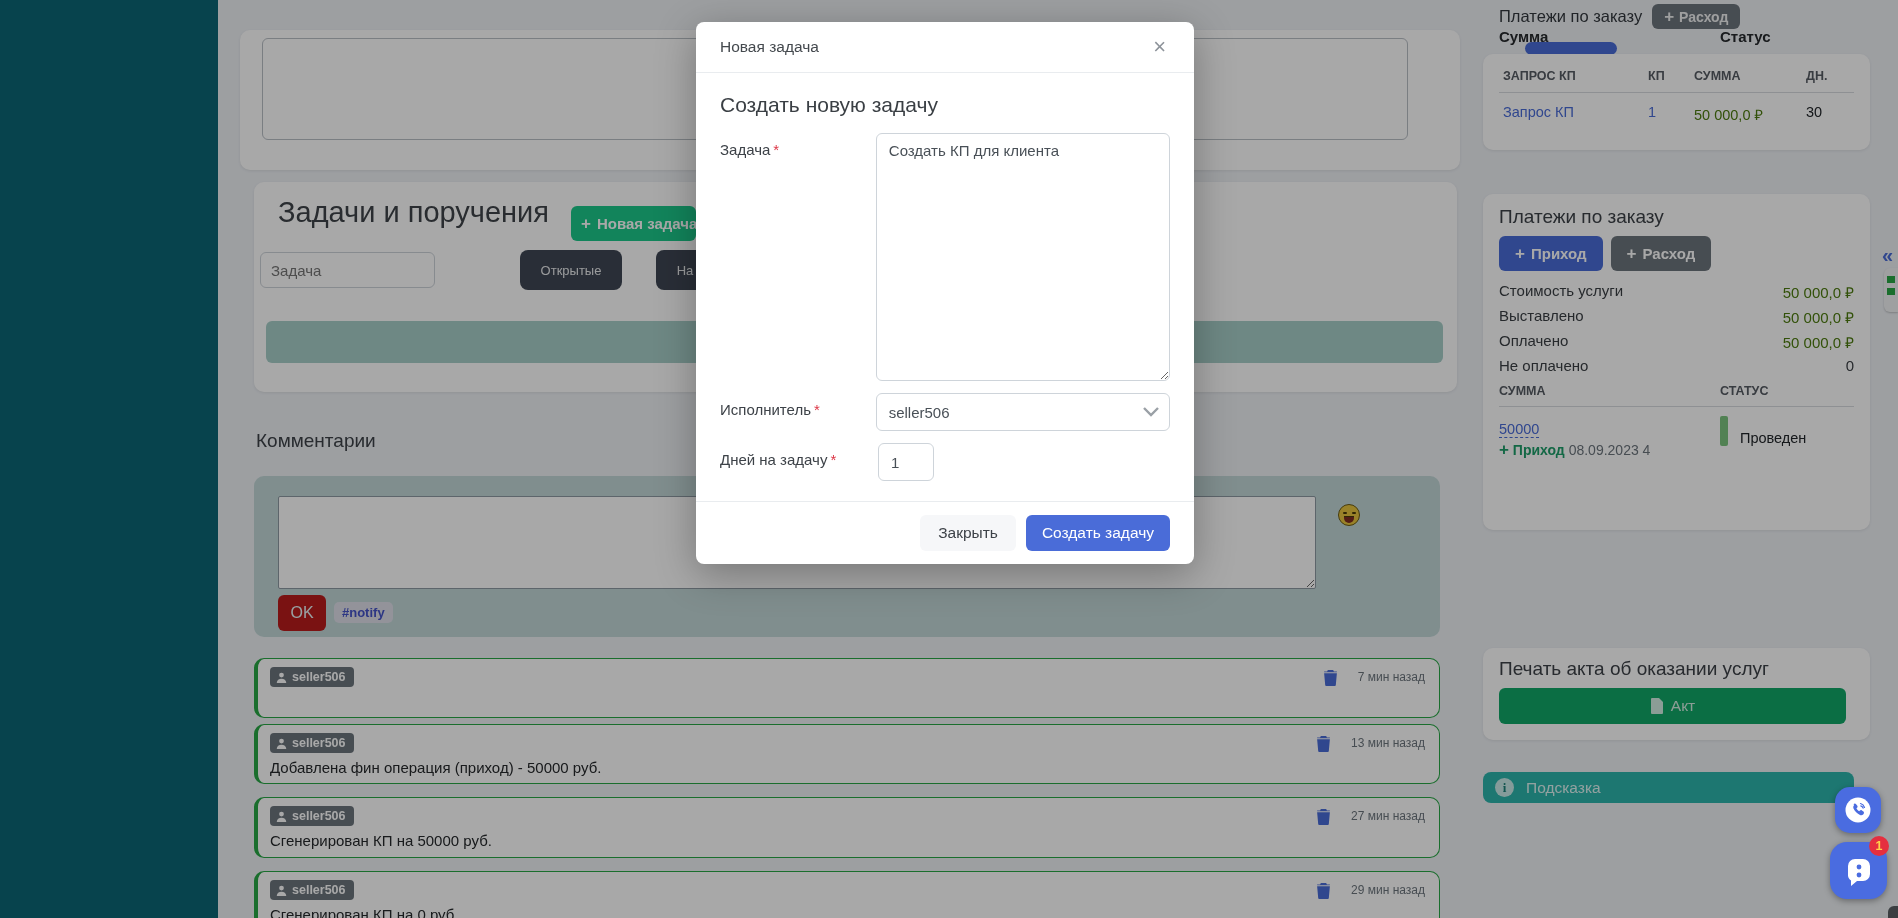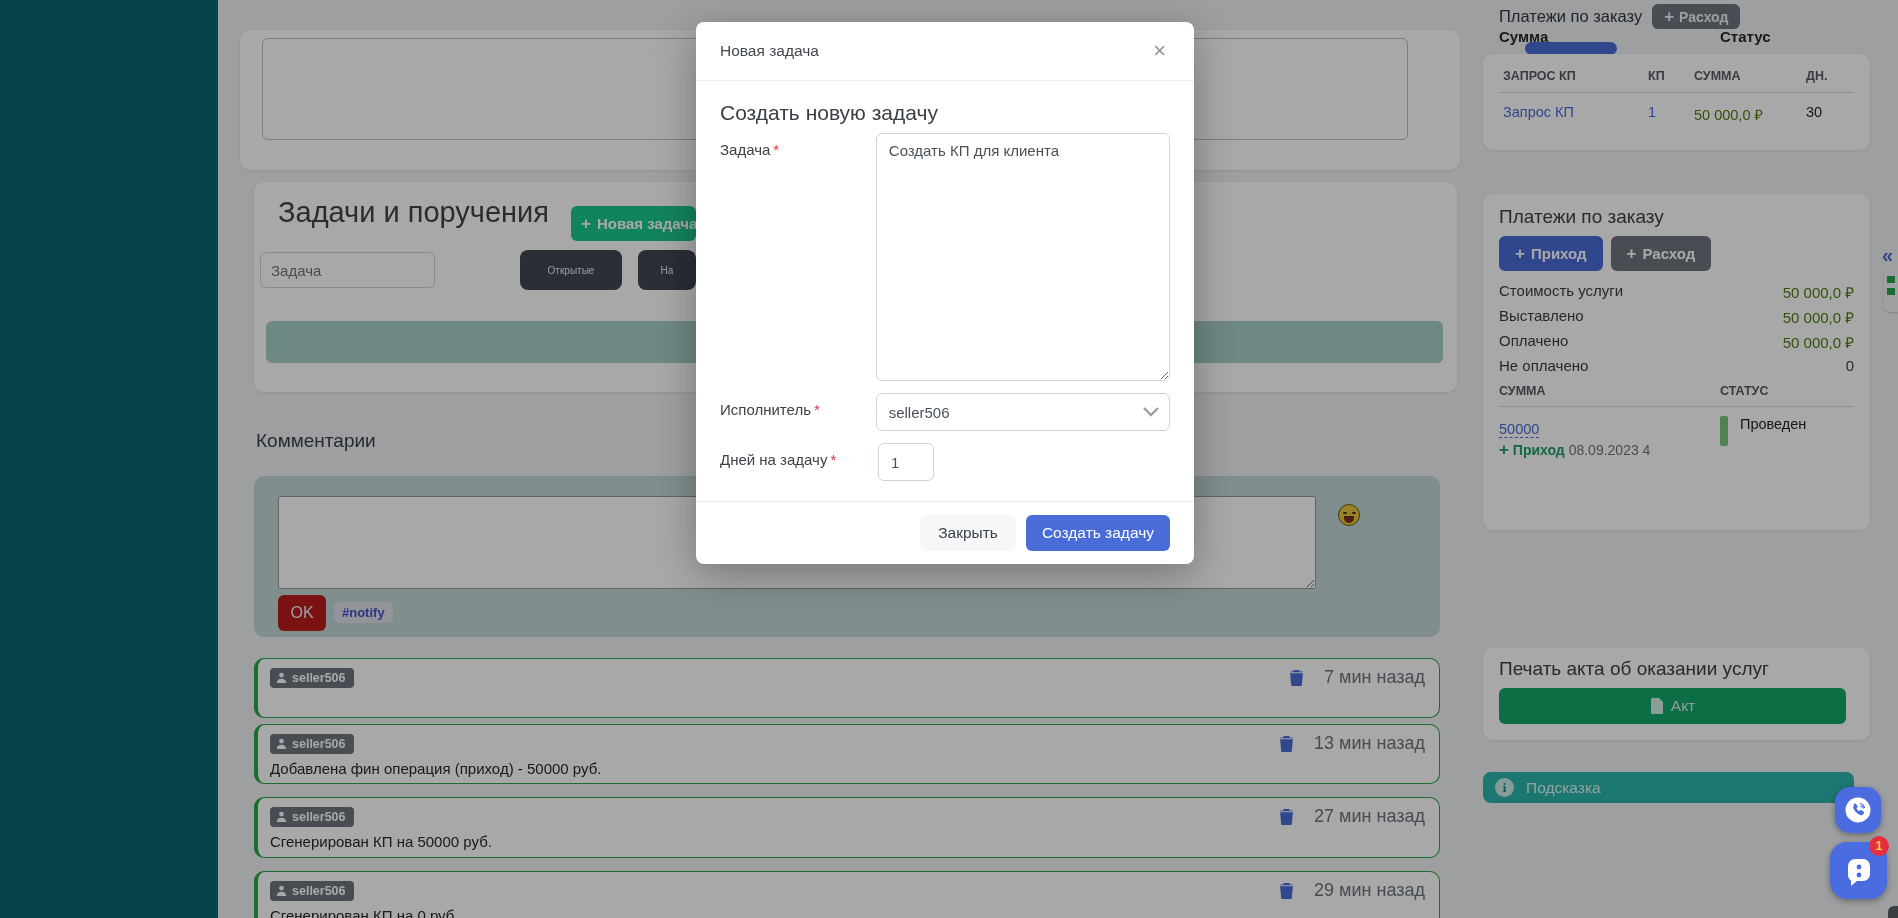--- a/index.html
+++ b/index.html
@@ -22,22 +22,22 @@
   .btn{border:none;cursor:pointer;font-family:inherit;}
   .btn-green{position:absolute;left:317px;top:24px;width:125px;height:35px;background:#1cc88a;color:#fff;
              border-radius:6px;font-size:15px;font-weight:600;white-space:nowrap;overflow:hidden;
              display:flex;align-items:center;gap:6px;padding:0 10px;}
   .plus{font-weight:700;font-size:17px;line-height:1;}
   .task-search{position:absolute;left:6px;top:70px;width:175px;height:36px;border:1px solid #ced4da;
                border-radius:6px;padding:0 10px;font-size:15px;color:#495057;font-family:inherit;background:#fff;}
   .fwrap{position:absolute;top:68px;height:40px;background:#fff;border-radius:8px;display:flex;align-items:center;
          padding-left:10px;}
   .fwrap1{left:256px;width:112px;}
-  .fwrap2{left:374px;width:68px;overflow:hidden;}
-  .btn-dark{height:40px;flex:1;background:#3f4754;color:#e8eaec;border-radius:8px;font-size:10px;
+  .fwrap2{left:392px;width:68px;overflow:hidden;}
+  .btn-dark{height:40px;flex:1;background:#3f4754;color:#e8eaec;border-radius:8px;font-size:13px;
             display:flex;align-items:center;justify-content:center;padding:0 14px;}
   .teal-bar{position:absolute;left:12px;top:139px;width:1177px;height:42px;background:#a8cfc9;border-radius:6px;}
 
   
   .sec-title{font-size:19px;font-weight:500;color:#3d4248;}
   .cmt-panel{position:absolute;left:254px;top:476px;width:1186px;height:161px;background:#c2d8d8;border-radius:10px;}
   .cmt-textarea{position:absolute;left:24px;top:20px;width:1038px;height:93px;border:1px solid #8d9aa3;
                 border-radius:2px;background:#fff;resize:both;font-family:inherit;}
   .smiley{position:absolute;left:1084px;top:28px;width:22px;height:22px;border-radius:50%;
           background:#e8c63f;border:1px solid #6b5a14;}
@@ -47,21 +47,21 @@
                  border-radius:0 0 10px 10px;border-top:1px solid #4a3c0a;}
   .ok-btn{position:absolute;left:24px;top:119px;width:48px;height:36px;background:#b91c1c;color:#e8f6f8;
           border-radius:6px;font-size:16px;}
   .notify-tag{position:absolute;left:80px;top:126px;background:#dfe0ea;color:#4553c8;font-weight:700;
               font-size:13px;padding:3px 8px;border-radius:5px;}
   .comment{position:absolute;left:254px;width:1186px;background:#fff;border:1px solid #28a745;
            border-left:4px solid #28a745;border-radius:10px;padding:8px 14px 10px 12px;}
   .cmt-head{display:flex;align-items:center;justify-content:space-between;}
   .user-badge{display:inline-flex;align-items:center;gap:5px;background:#6c757d;color:#fff;
               font-size:12.5px;font-weight:700;border-radius:4px;padding:3px 8px 3px 6px;}
-  .cmt-meta{display:flex;align-items:center;gap:20px;color:#6c757d;font-size:18px;}
+  .cmt-meta{display:flex;align-items:center;gap:20px;color:#6c757d;font-size:12px;}
   .cmt-text{margin-top:6px;font-size:15px;color:#26292c;}
   .trash{width:15px;height:17px;fill:#4a6cd8;}
 
   
   .rcol{position:absolute;left:1483px;top:0;width:387px;height:918px;}
   .rtitle{font-size:19px;font-weight:500;color:#3d4248;}
   .btn-sm-gray{background:#6c757d;color:#f0f1f2;border-radius:6px;font-size:14px;font-weight:600;
                padding:4px 12px;display:inline-flex;align-items:center;gap:5px;}
   .cols-row{position:absolute;left:16px;top:28px;width:355px;display:flex;font-weight:700;font-size:15px;color:#26292c;}
   .blue-pill{position:absolute;left:42px;top:42px;width:92px;height:13px;background:#4a6cd8;border-radius:7px;}
@@ -92,21 +92,21 @@
   
   .overlay{position:absolute;inset:0;background:rgba(0,0,0,.34);z-index:40;}
 
   
   .modal{position:absolute;left:696px;top:22px;width:498px;height:542px;background:#fff;border-radius:8px;
          z-index:50;box-shadow:0 10px 40px rgba(0,0,0,.3);display:flex;flex-direction:column;}
   .modal-header{height:60px;padding:0 24px;display:flex;align-items:center;justify-content:space-between;
                 border-bottom:1px solid #e9ecef;color:#44494e;font-size:15.5px;}
   .modal-close{background:none;font-size:22px;color:#8d939a;line-height:1;padding:4px;}
   .modal-body{padding:20px 24px 8px;}
-  .modal-heading{font-size:21px;font-weight:400;color:#3a3f44;margin:0 0 8px;}
+  .modal-heading{font-size:21px;font-weight:400;color:#3a3f44;margin:0 0 16px;}
   .form-row{display:flex;margin-bottom:12px;}
   .form-label{width:158px;padding-top:8px;font-size:15px;color:#3d4248;}
   .req{color:#dc3545;margin-left:3px;}
   .modal-textarea{width:298px;height:248px;border:1px solid #ced4da;border-radius:6px;padding:8px 12px;
                   font-family:inherit;font-size:15px;color:#495057;resize:both;}
   .select{width:298px;height:38px;border:1px solid #ced4da;border-radius:6px;padding:0 34px 0 12px;
           display:flex;align-items:center;color:#495057;position:relative;cursor:pointer;}
   .select svg{position:absolute;right:10px;top:12px;}
   .num-input{width:56px;height:38px;border:1px solid #ced4da;border-radius:6px;padding:0 12px;
              font-size:15px;color:#495057;font-family:inherit;}
@@ -298,21 +298,21 @@
         <span>СТАТУС</span>
       </div>
       <div class="tdivider" style="position:absolute;left:16px;top:212px;width:355px;"></div>
       <div style="position:absolute;left:16px;top:226px;">
         <span class="link-blue" style="border-bottom:1px dashed #4a6cd8;font-size:14.5px;">50000</span>
         <div style="margin-top:4px;font-size:14px;">
           <span style="color:#1e9e6a;font-weight:700;"><span class="plus">+</span> <span>Приход</span></span>
           <span style="color:#6c757d;">08.09.2023 4</span>
         </div>
       </div>
-      <div style="position:absolute;left:237px;top:222px;display:flex;align-items:flex-start;gap:12px;">
+      <div style="position:absolute;left:237px;top:222px;display:flex;align-items:flex-end;gap:12px;">
         <span class="status-bar"></span>
         <span style="font-size:14.5px;">Проведен</span>
       </div>
     </div>
 
 
     <div class="card" style="left:0;top:648px;width:387px;height:92px;">
       <div class="rtitle" style="position:absolute;left:16px;top:10px;">Печать акта об оказании услуг</div>
       <button class="btn btn-doc" style="position:absolute;left:16px;top:40px;">
         <svg class="doc-ic" viewBox="0 0 14 16">

